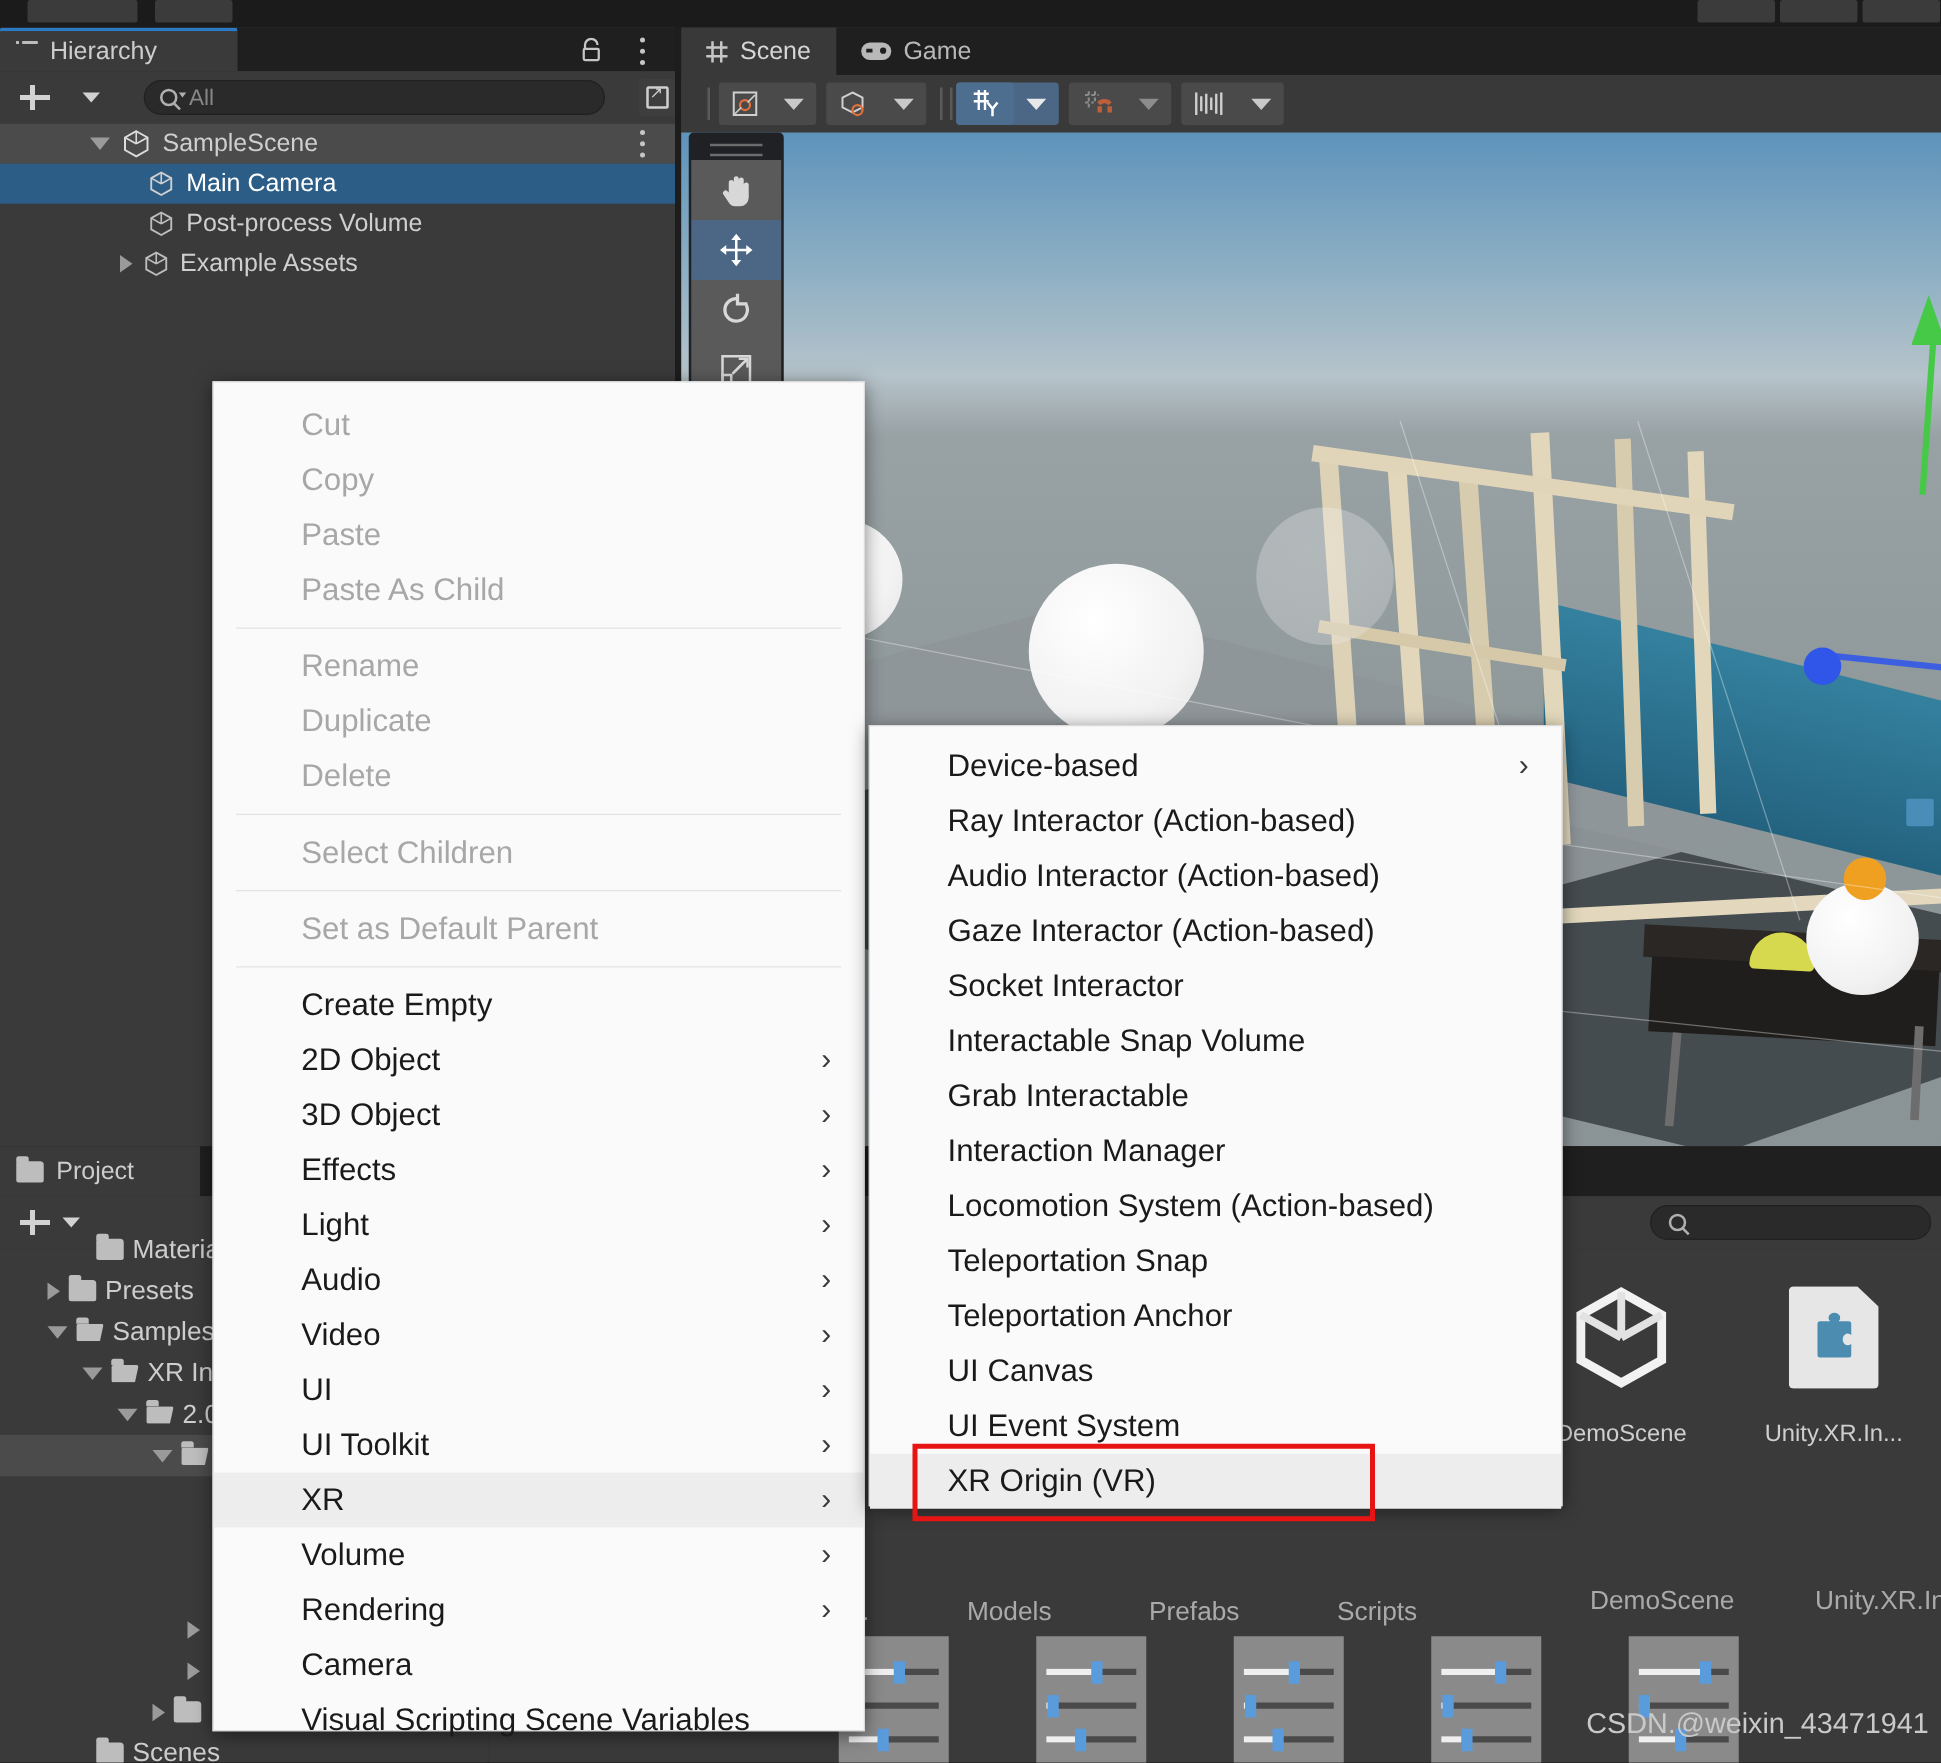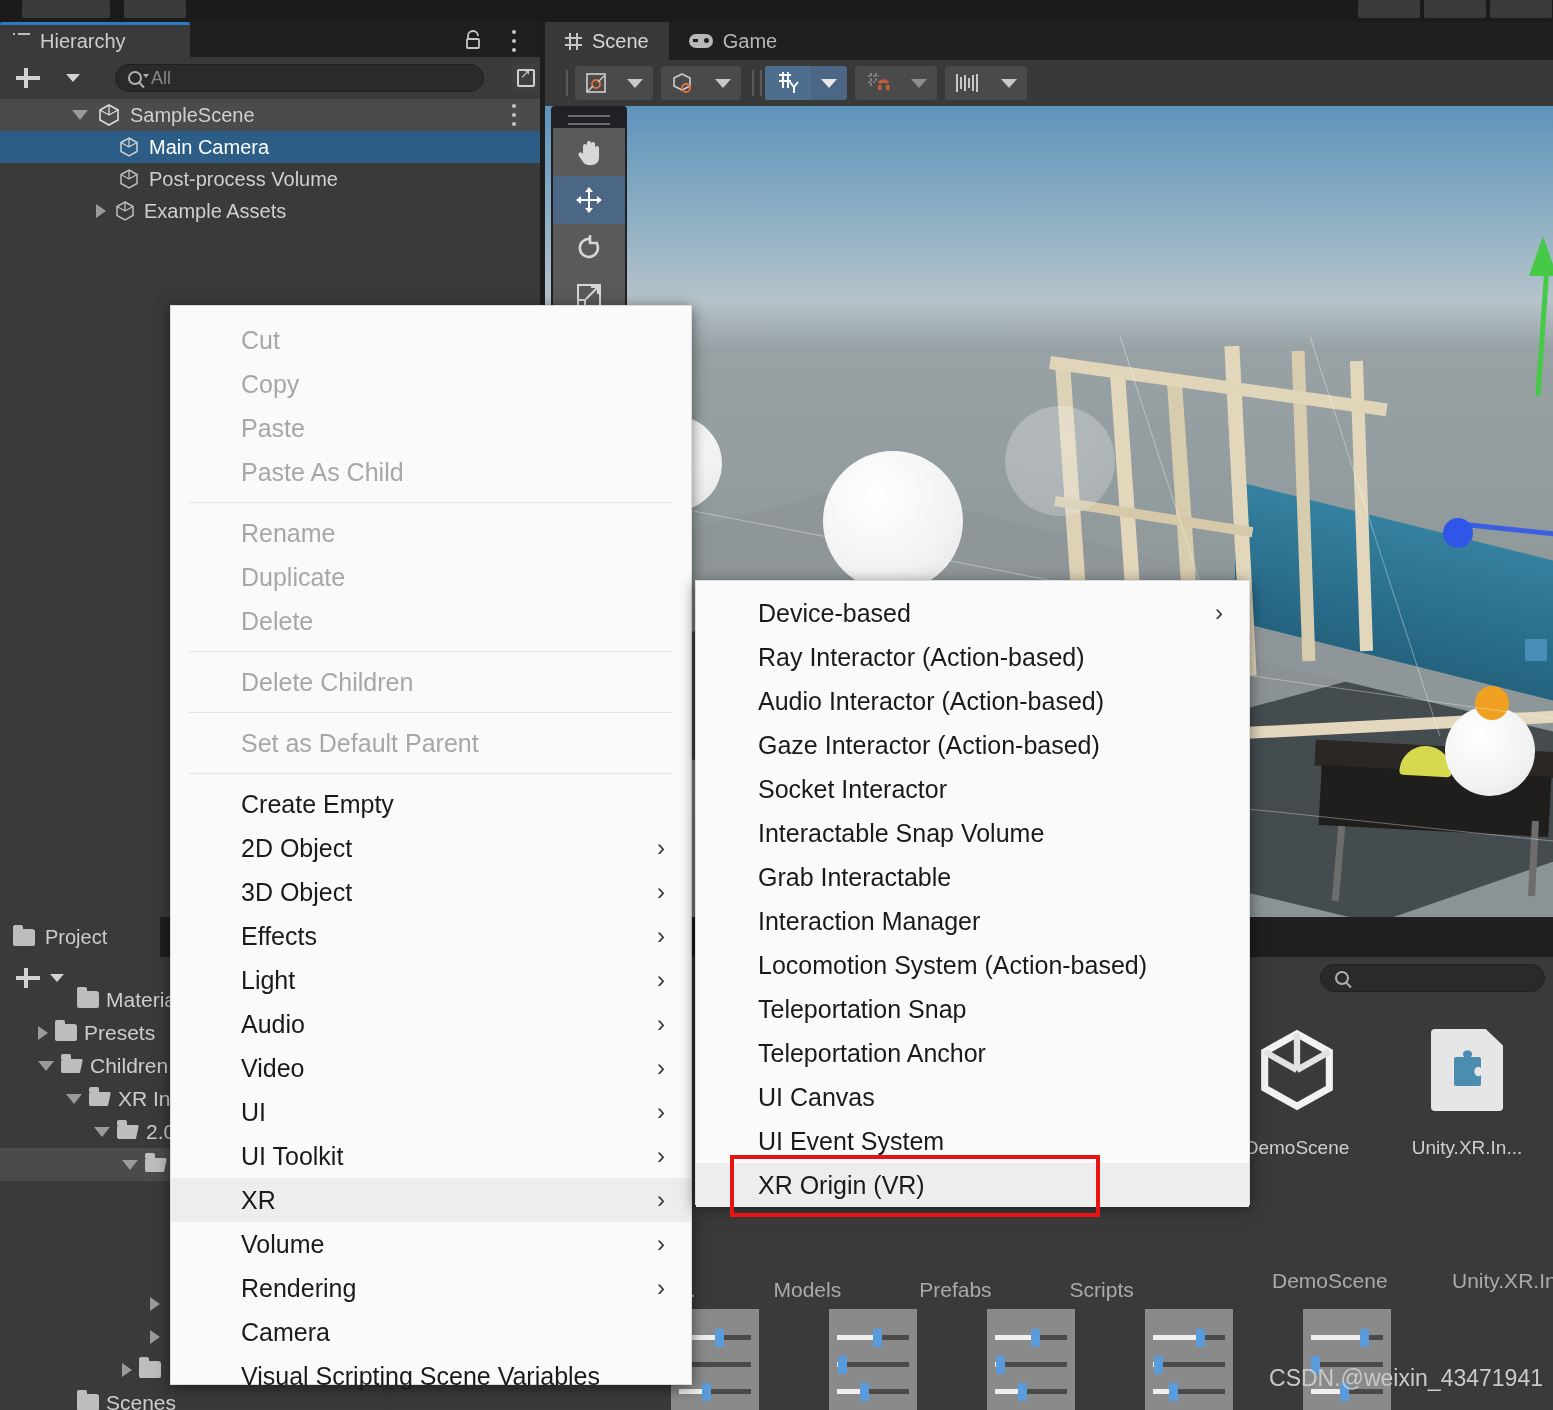--- a/index.html
+++ b/index.html
@@ -434,21 +434,21 @@
         <span>Materials</span>
       </div>
       <div class="prow" style="padding-left:38px;">
         <span class="ptri"></span>
         <span class="folder-ico"></span>
         <span>Presets</span>
       </div>
       <div class="prow" style="padding-left:38px;">
         <span class="ptri open"></span>
         <span class="folder-open"></span>
-        <span>Children</span>
+        <span>Samples</span>
       </div>
       <div class="prow" style="padding-left:66px;">
         <span class="ptri open"></span>
         <span class="folder-open"></span>
         <span>XR Interaction Toolkit</span>
       </div>
       <div class="prow" style="padding-left:94px;">
         <span class="ptri open"></span>
         <span class="folder-open"></span>
         <span>2.0.4</span>
@@ -635,21 +635,21 @@
         <span>Rename</span>
       </div>
     <div class="mi dis">
         <span>Duplicate</span>
       </div>
     <div class="mi dis">
         <span>Delete</span>
       </div>
     <div class="msep"></div>
     <div class="mi dis">
-        <span>Delete Children</span>
+        <span>Select Children</span>
       </div>
     <div class="msep"></div>
     <div class="mi dis">
         <span>Set as Default Parent</span>
       </div>
     <div class="msep"></div>
     <div class="mi">
         <span>Create Empty</span>
       </div>
     <div class="mi">

